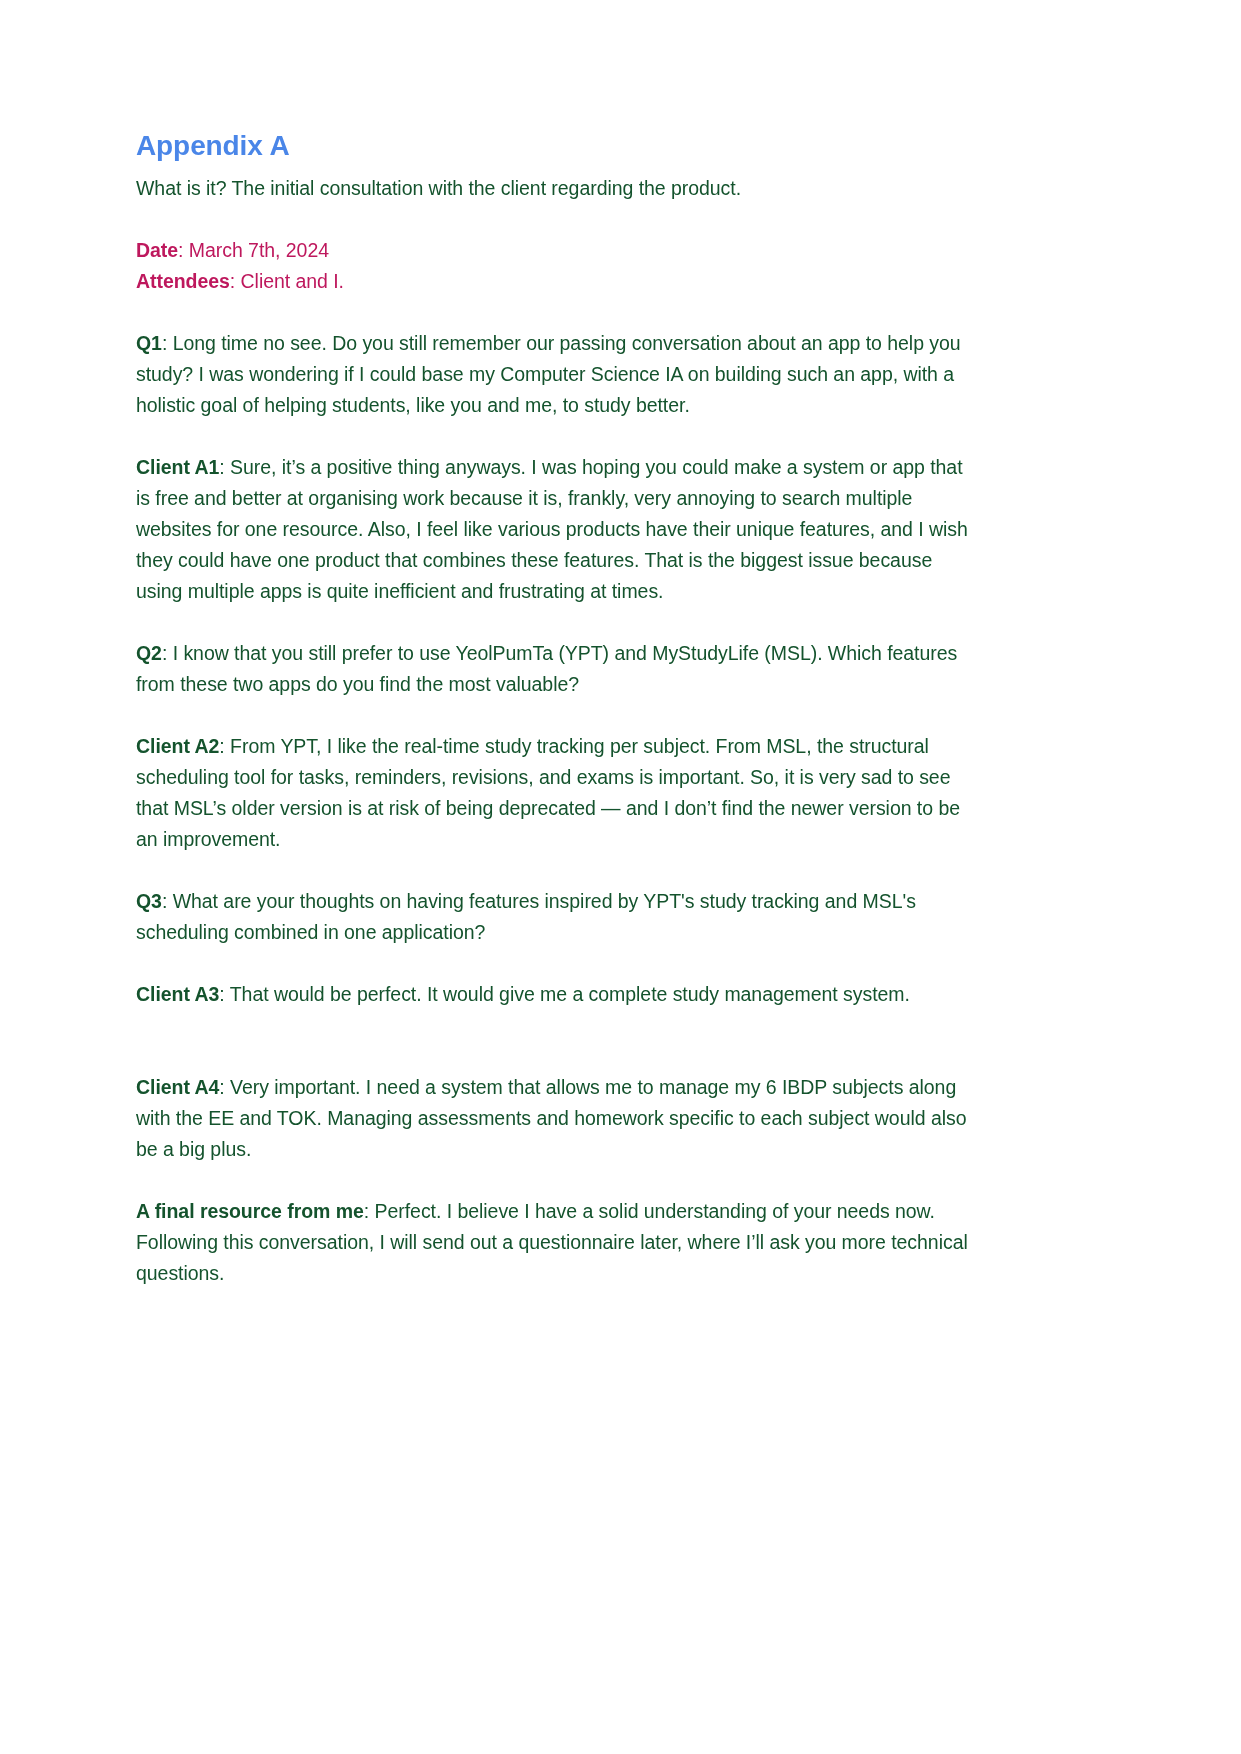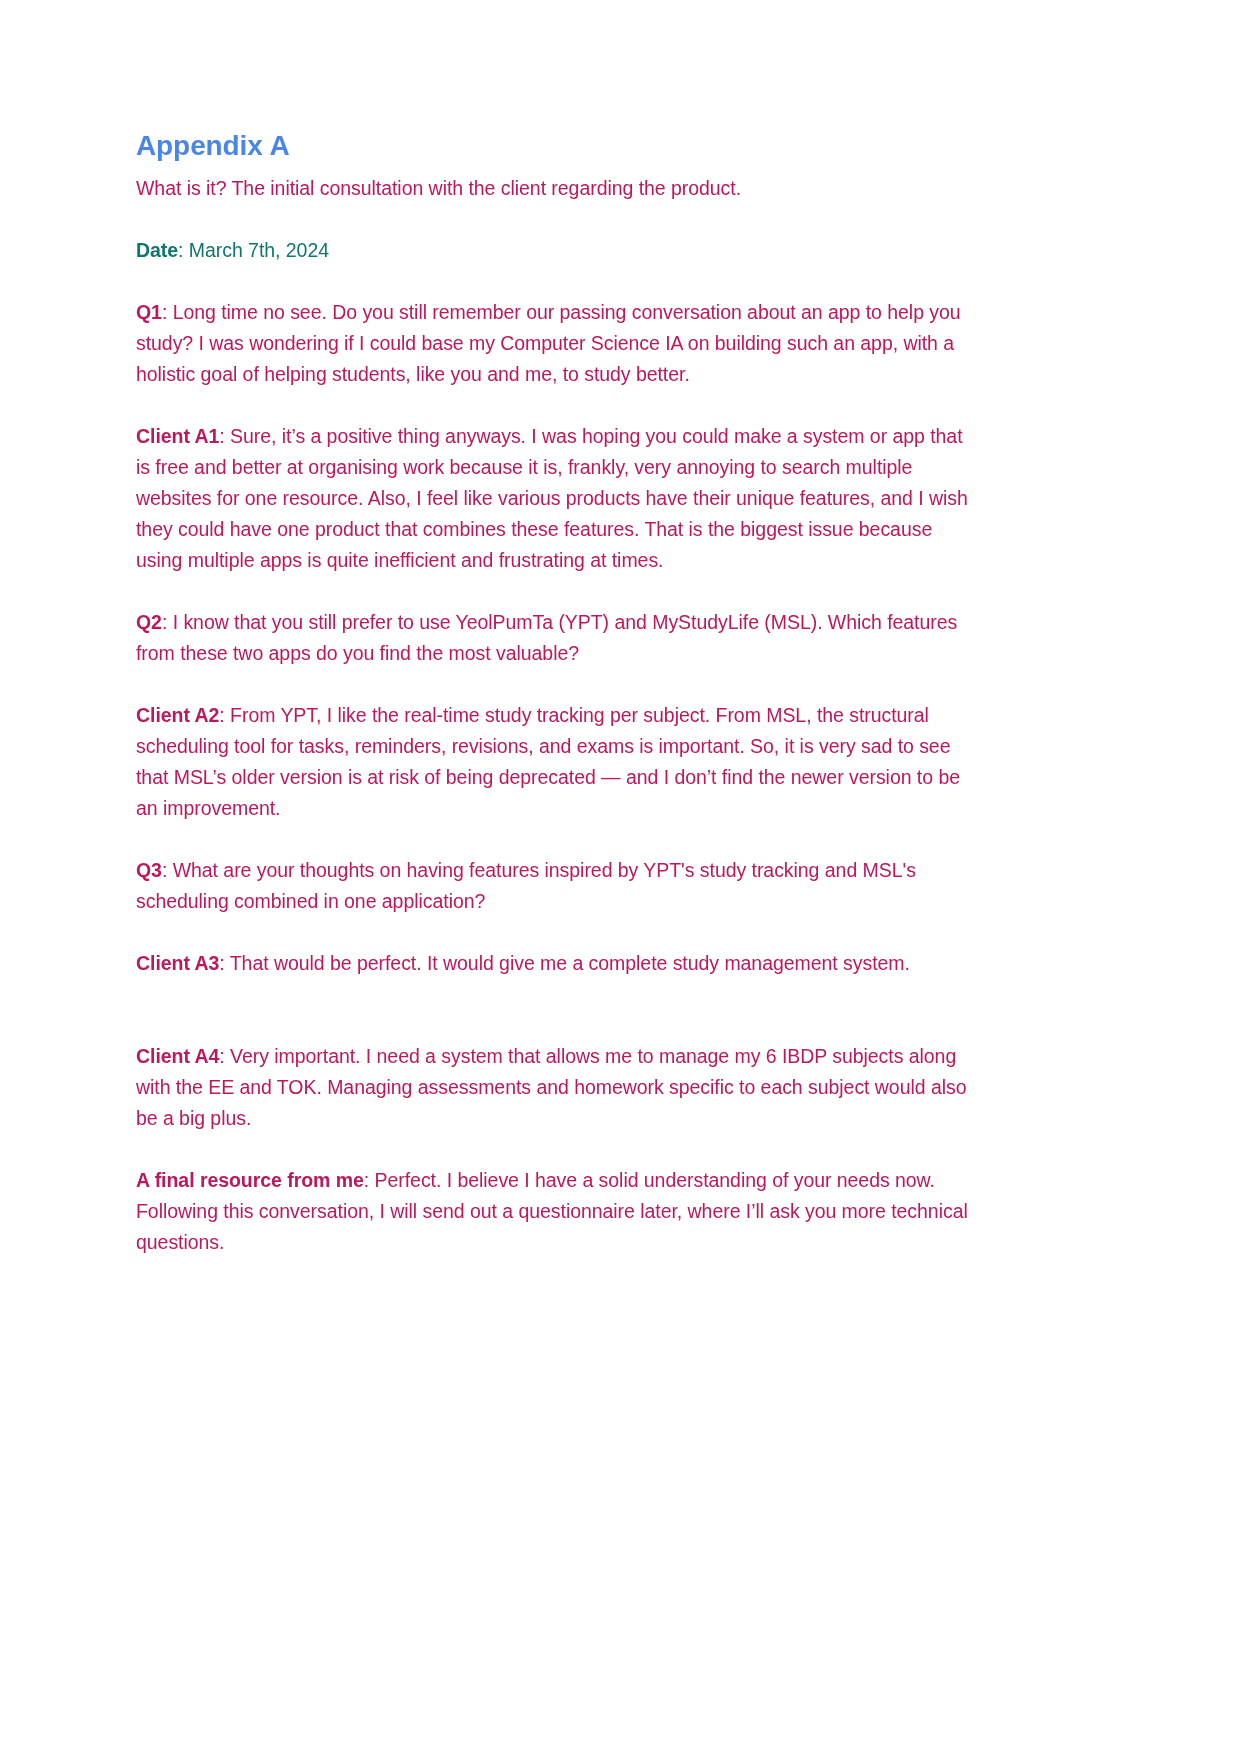--- a/index.html
+++ b/index.html
@@ -31,29 +31,29 @@
     font-weight: bold;
     color: #4a86e8;
     line-height: 1.25;
     margin: 0 0 10px 0;
     letter-spacing: -0.1px;
   }
   .para {
     font-size: 19.5px;
     line-height: 31px;
     margin: 0;
-    color: #be185d;
+    color: #14532d;
     text-align: left;
     letter-spacing: -0.05px;
   }
   .meta-line {
     font-size: 19.5px;
     line-height: 31px;
     margin: 0;
-    color: #0f766e;
+    color: #be185d;
     letter-spacing: -0.05px;
   }
   .lbl {
     font-weight: bold;
   }
   .blank-line {
     height: 31px;
   }
 </style>
 </head>
@@ -62,20 +62,21 @@
 <div class="page">
   <div class="content">
 
     <h1 class="doc-title">Appendix A</h1>
 
     <p class="para">What is it? The initial consultation with the client regarding the product.</p>
 
     <div class="blank-line"></div>
 
     <p class="meta-line"><span class="lbl">Date</span><span>: March 7th, 2024</span></p>
+    <p class="meta-line"><span class="lbl">Attendees</span><span>: Client and I.</span></p>
 
     <div class="blank-line"></div>
 
     <p class="para"><span class="lbl">Q1</span><span>: Long time no see. Do you still remember our passing conversation about an app to help you study? I was wondering if I could base my Computer Science IA on building such an app, with a holistic goal of helping students, like you and me, to study better.</span></p>
     <div class="blank-line"></div>
 
     <p class="para"><span class="lbl">Client A1</span><span>: Sure, it’s a positive thing anyways. I was hoping you could make a system or app that is free and better at organising work because it is, frankly, very annoying to search multiple websites for one resource. Also, I feel like various products have their unique features, and I wish they could have one product that combines these features. That is the biggest issue because using multiple apps is quite inefficient and frustrating at times.</span></p>
     <div class="blank-line"></div>
 
     <p class="para"><span class="lbl">Q2</span><span>: I know that you still prefer to use YeolPumTa (YPT) and MyStudyLife (MSL). Which features from these two apps do you find the most valuable?</span></p>

